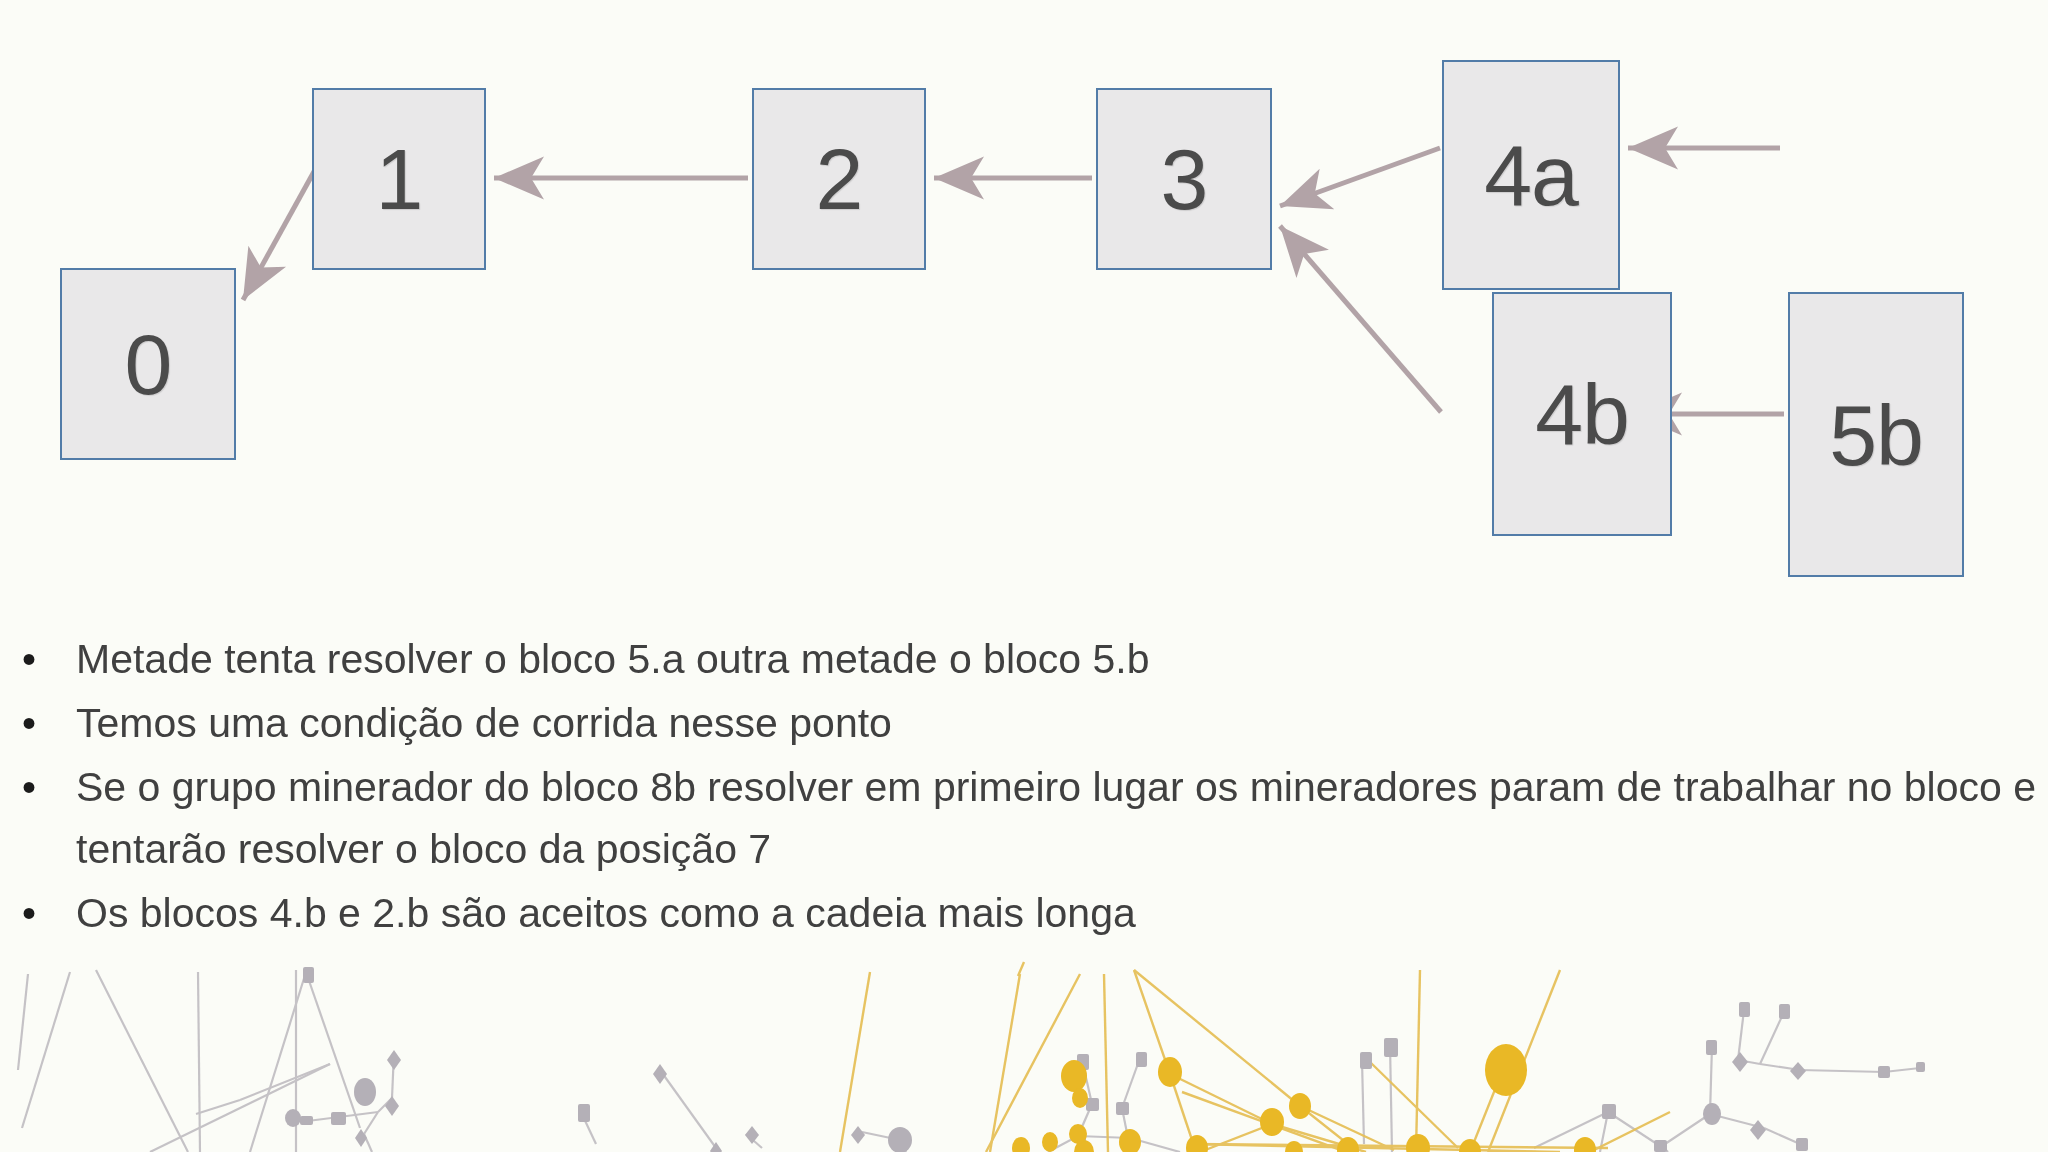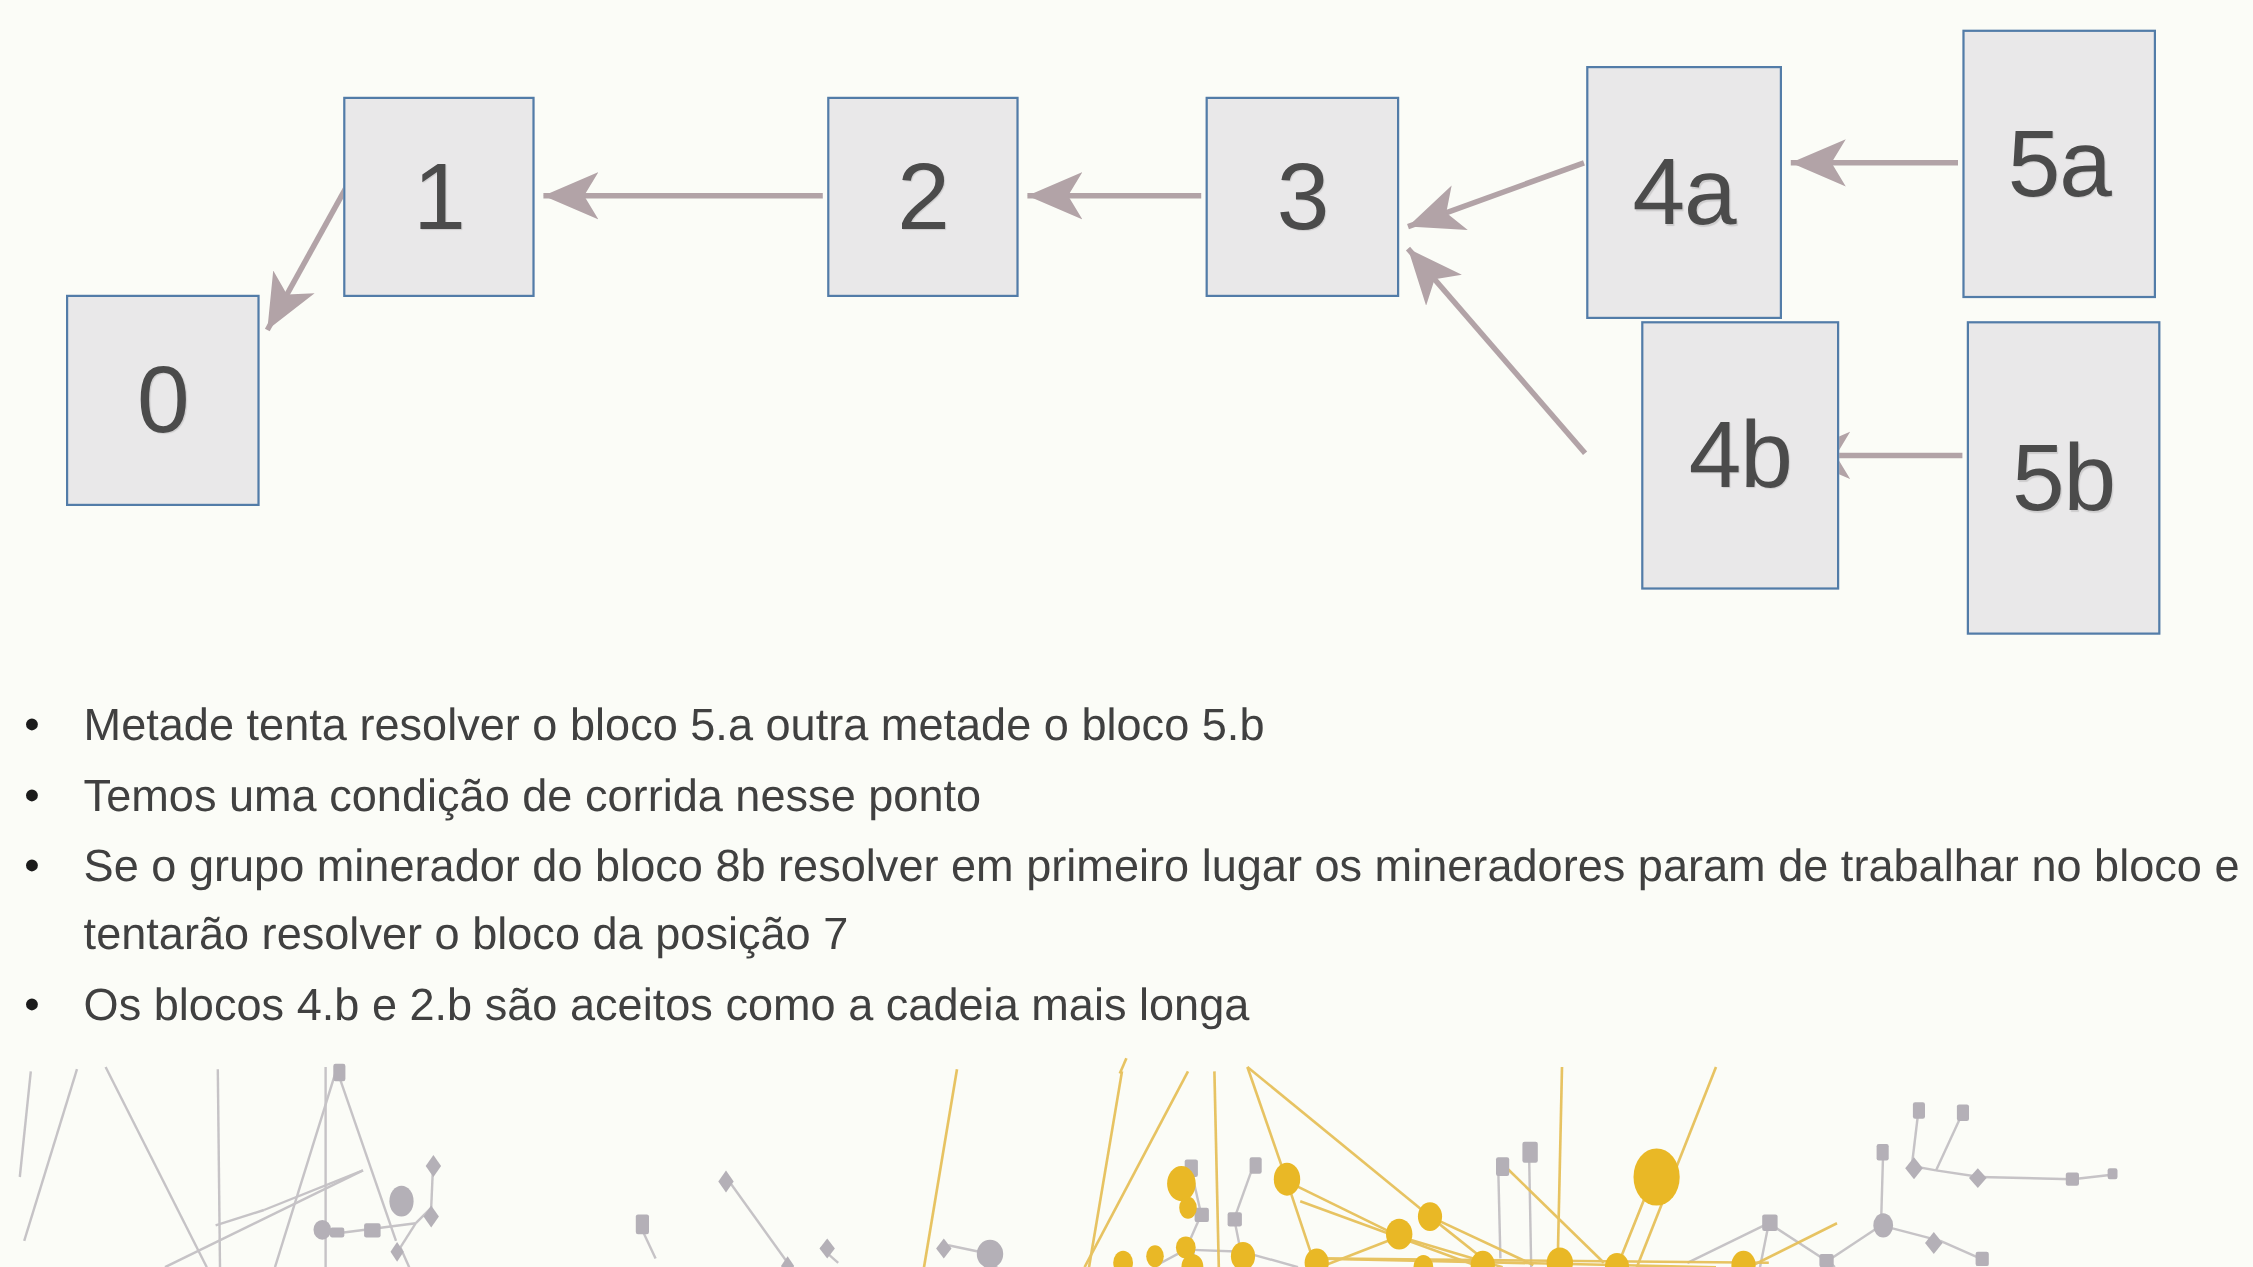--- a/index.html
+++ b/index.html
@@ -150,23 +150,20 @@
       <span class="lbl">1</span>
     </div>
     <div class="block" id="blk-2">
       <span class="lbl">2</span>
     </div>
     <div class="block" id="blk-3">
       <span class="lbl">3</span>
     </div>
     <div class="block" id="blk-4a">
       <span class="lbl">4a</span>
-    </div>
-    <div class="block" id="blk-5a">
-      <span class="lbl">5a</span>
     </div>
     <div class="block" id="blk-4b">
       <span class="lbl">4b</span>
     </div>
     <div class="block" id="blk-5b">
       <span class="lbl">5b</span>
     </div>
   </div>
 
   <div id="bullets">

